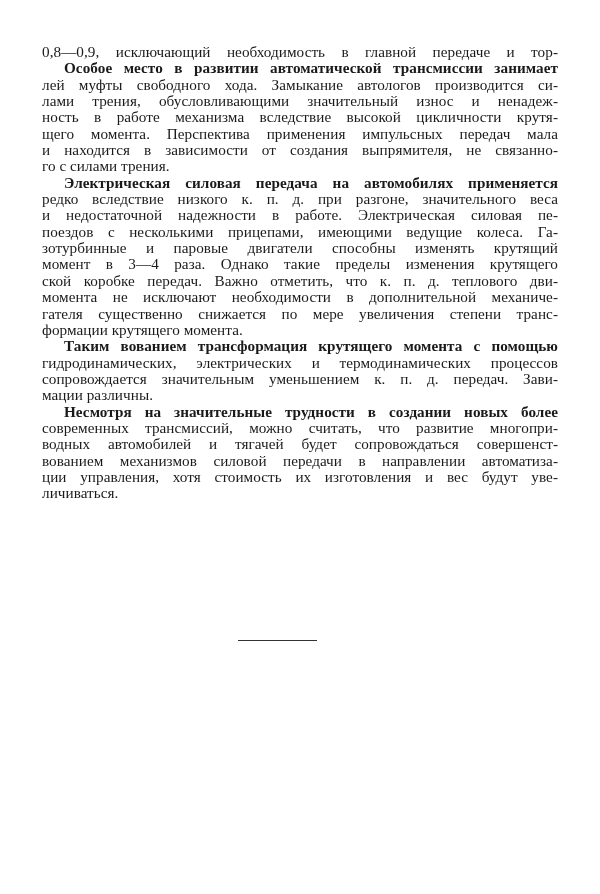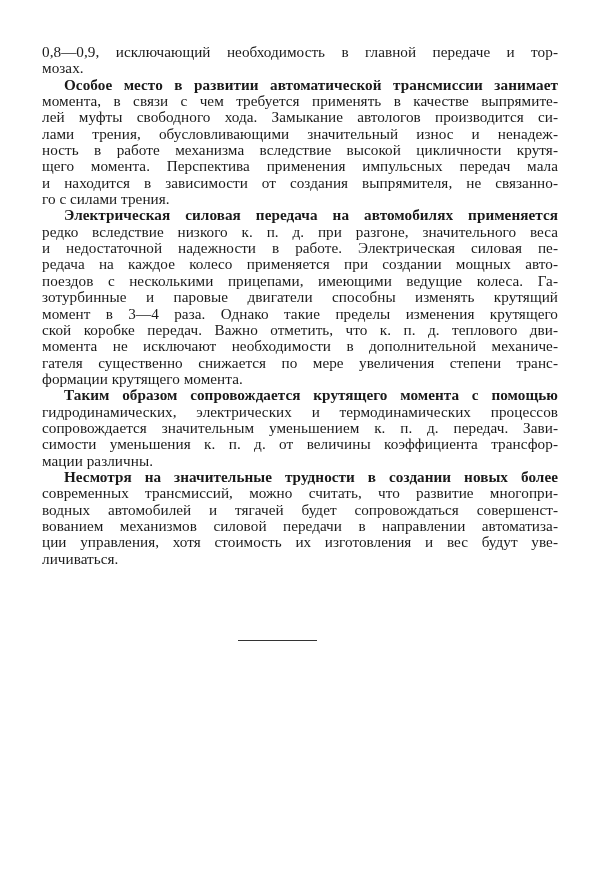--- a/index.html
+++ b/index.html
@@ -47,53 +47,49 @@
       border-top: 1.5px solid #333;
     }
   </style>
 </head>
 <body>
 
 <div class="page">
 
   <div>
     <span class="line">0,8—0,9, исключающий необходимость в главной  передаче и тор-</span>
-    <span class="line last">мозах.</span>
   </div>
 
   <div>
     <span class="line indent">Особое место в развитии автоматической трансмиссии занимает</span>
-    <span class="line">момента, в связи с чем требуется применять в качестве выпрямите-</span>
     <span class="line">лей муфты свободного хода. Замыкание автологов производится си-</span>
     <span class="line">лами трения, обусловливающими значительный износ и  ненадеж-</span>
     <span class="line">ность в работе механизма вследствие высокой цикличности крутя-</span>
     <span class="line">щего момента. Перспектива применения импульсных передач мала</span>
     <span class="line">и находится в зависимости от создания выпрямителя, не связанно-</span>
     <span class="line last">го с силами трения.</span>
   </div>
 
   <div>
     <span class="line indent">Электрическая силовая передача на автомобилях применяется</span>
     <span class="line">редко вследствие низкого к. п. д. при разгоне,  значительного веса</span>
     <span class="line">и недостаточной надежности в работе. Электрическая силовая пе-</span>
-    <span class="line">редача на каждое колесо применяется при создании мощных авто-</span>
     <span class="line">поездов с несколькими прицепами, имеющими ведущие колеса. Га-</span>
     <span class="line">зотурбинные и паровые двигатели способны изменять  крутящий</span>
     <span class="line">момент в 3—4 раза. Однако такие пределы изменения  крутящего</span>
     <span class="line">ской коробке передач. Важно отметить, что к. п. д. теплового дви-</span>
     <span class="line">момента не исключают необходимости в дополнительной механиче-</span>
     <span class="line">гателя существенно снижается по мере увеличения степени транс-</span>
     <span class="line last">формации крутящего момента.</span>
   </div>
 
   <div>
-    <span class="line indent">Таким образом сопровождается крутящего момента с помощью</span>
+    <span class="line indent">Таким вованием трансформация крутящего момента с помощью</span>
     <span class="line">гидродинамических, электрических и термодинамических процессов</span>
     <span class="line">сопровождается значительным уменьшением к. п. д. передач. Зави-</span>
-    <span class="line">симости уменьшения к. п. д. от величины коэффициента трансфор-</span>
     <span class="line last">мации различны.</span>
   </div>
 
   <div>
     <span class="line indent">Несмотря на значительные трудности  в создании новых более</span>
     <span class="line">современных трансмиссий, можно считать, что развитие многопри-</span>
     <span class="line">водных автомобилей и тягачей будет сопровождаться совершенст-</span>
     <span class="line">вованием механизмов силовой передачи в направлении автоматиза-</span>
     <span class="line">ции управления, хотя  стоимость их изготовления и вес будут уве-</span>
     <span class="line last">личиваться.</span>

